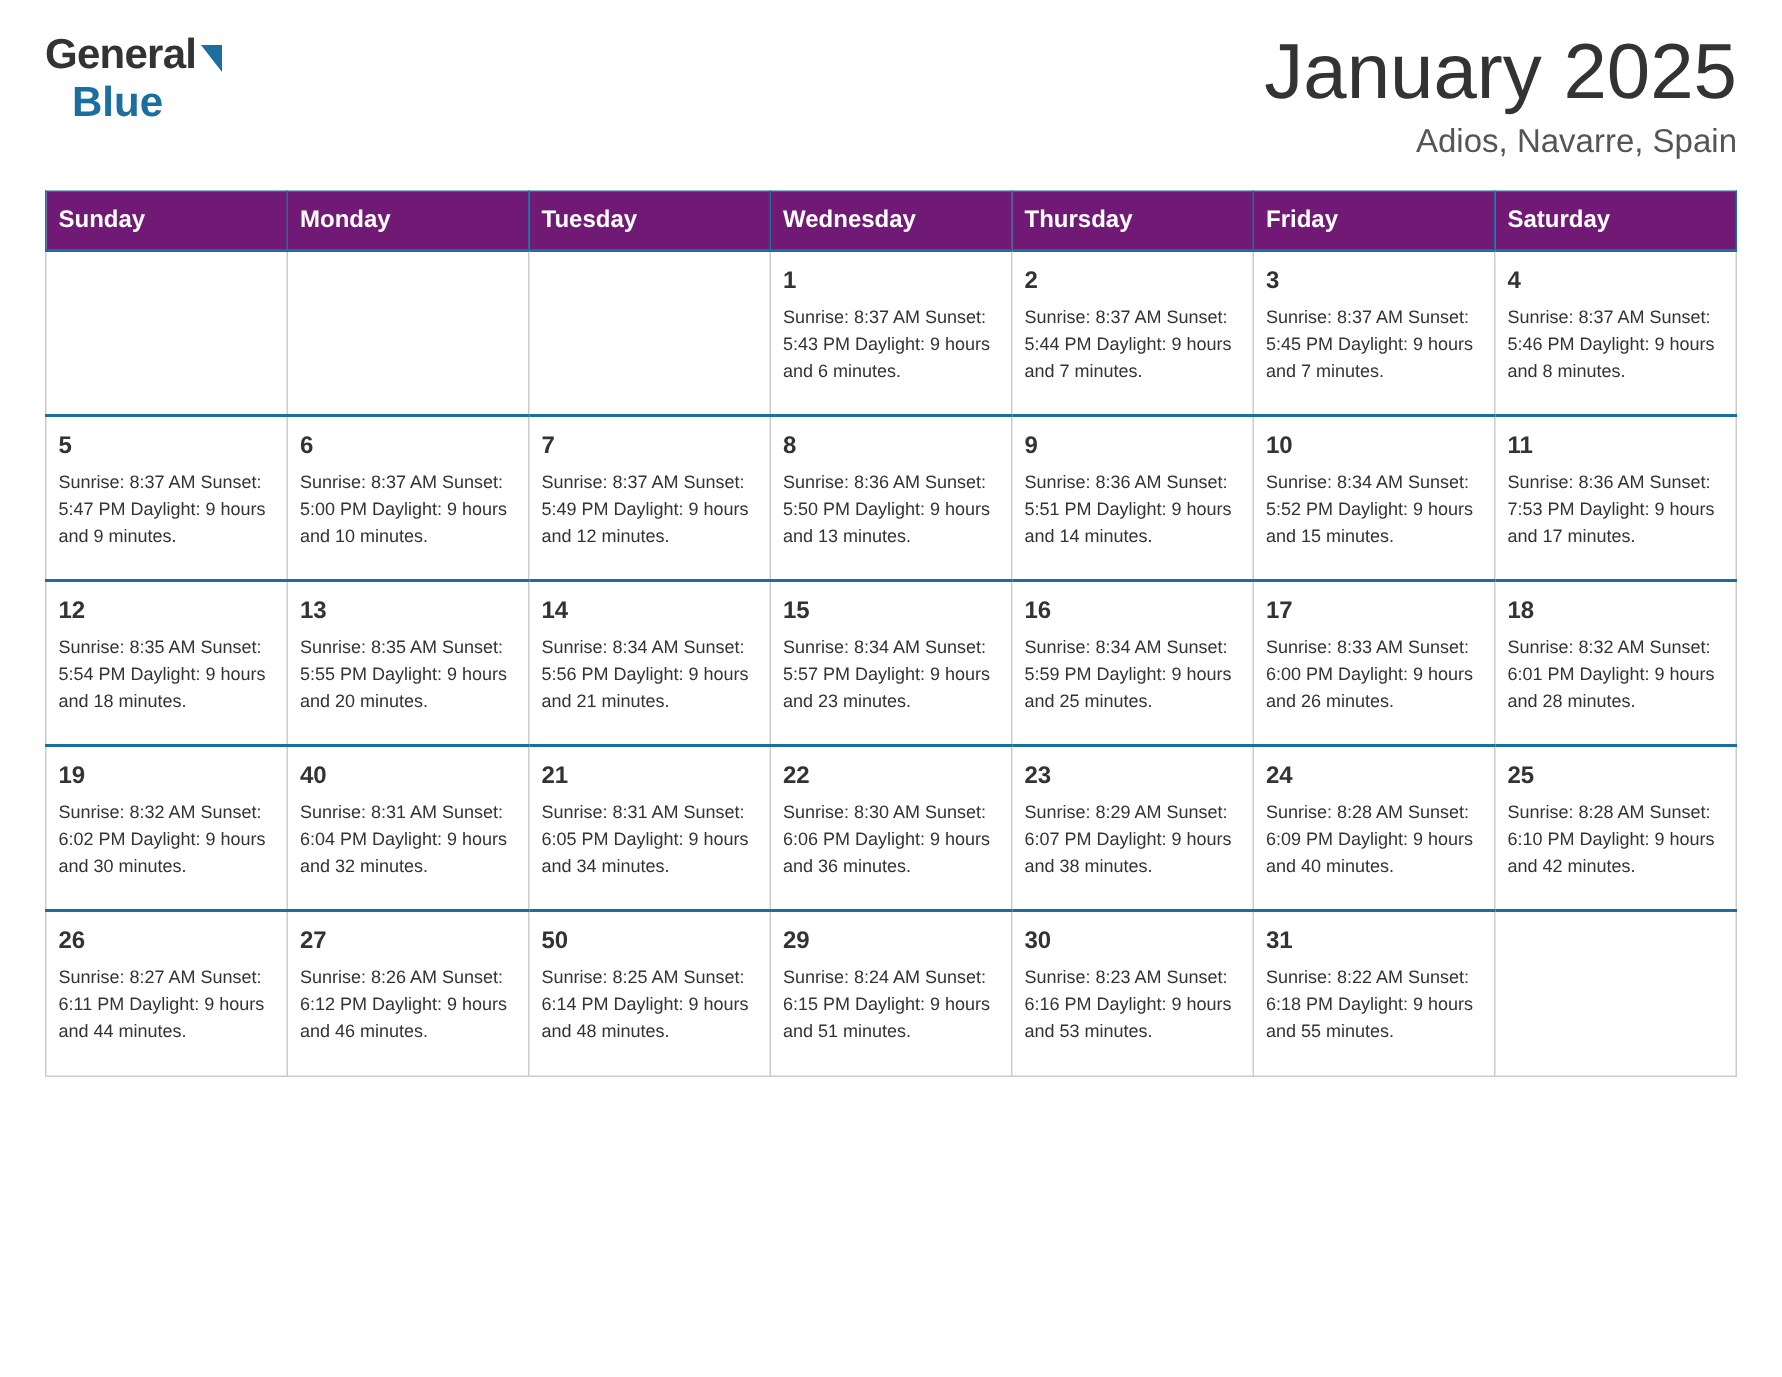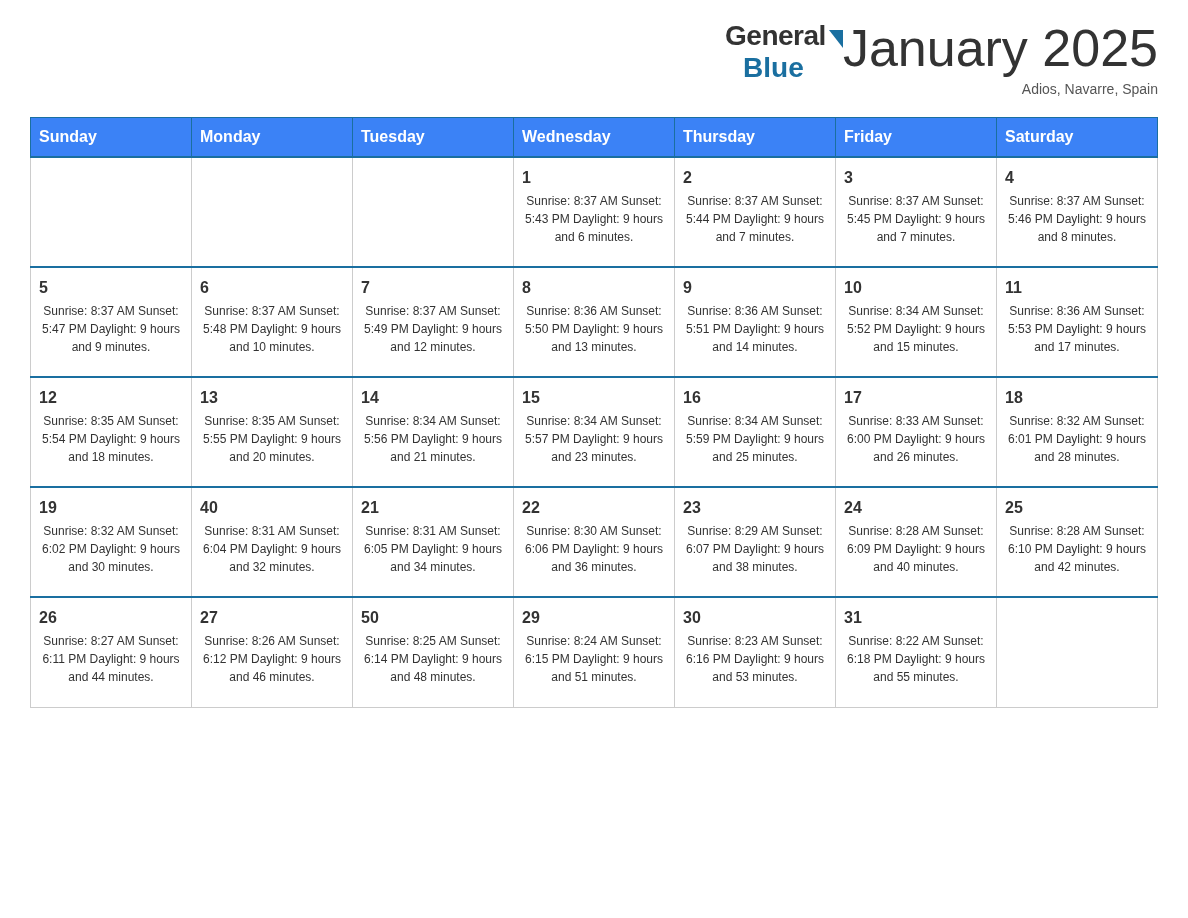--- a/index.html
+++ b/index.html
@@ -6,21 +6,21 @@
     body {
       font-family: Arial, Helvetica, sans-serif;
       background: #fff;
       color: #333;
       width: 1188px;
       min-height: 918px;
       padding: 20px 30px;
     }
     .header {
       display: flex;
-      justify-content: flex-end;
+      justify-content: space-between;
       align-items: flex-start;
       margin-bottom: 20px;
     }
     .logo {
       display: flex;
       flex-direction: column;
       align-items: flex-start;
     }
     .logo-top {
       display: flex;
@@ -50,31 +50,31 @@
     .title-block {
       text-align: right;
     }
     .month-title {
       font-size: 52px;
       font-weight: normal;
       color: #333;
       line-height: 1.1;
     }
     .location-title {
-      font-size: 14px;
+      font-size: 22px;
       color: #555;
       margin-top: 4px;
     }
     .calendar-table {
       width: 100%;
       border-collapse: collapse;
       table-layout: fixed;
     }
     .calendar-table th {
-      background-color: #3b82f6;
+      background-color: #701a75;
       color: #fff;
       font-size: 16px;
       font-weight: bold;
       padding: 10px 8px;
       text-align: left;
       border: 1px solid #1a6fa0;
     }
     .calendar-table td {
       vertical-align: top;
       padding: 8px;
@@ -87,21 +87,20 @@
       font-size: 16px;
       font-weight: bold;
       color: #333;
       display: block;
       margin-bottom: 3px;
     }
     .day-info {
       font-size: 12px;
       color: #333;
       line-height: 1.5;
-      text-align: center;
     }
     .empty-cell {
       background: #fff;
     }
     
     .week-row td {
       border-top: 2px solid #1a6fa0;
     }
   </style>
 </head>
@@ -166,21 +165,21 @@
       <tr class="week-row">
         <td>
           <span class="day-number">5</span>
           <div class="day-info">Sunrise: 8:37 AM
 Sunset: 5:47 PM
 Daylight: 9 hours and 9 minutes.</div>
         </td>
         <td>
           <span class="day-number">6</span>
           <div class="day-info">Sunrise: 8:37 AM
-Sunset: 5:48 PM
+Sunset: 5:00 PM
 Daylight: 9 hours and 10 minutes.</div>
         </td>
         <td>
           <span class="day-number">7</span>
           <div class="day-info">Sunrise: 8:37 AM
 Sunset: 5:49 PM
 Daylight: 9 hours and 12 minutes.</div>
         </td>
         <td>
           <span class="day-number">8</span>
@@ -196,21 +195,21 @@
         </td>
         <td>
           <span class="day-number">10</span>
           <div class="day-info">Sunrise: 8:34 AM
 Sunset: 5:52 PM
 Daylight: 9 hours and 15 minutes.</div>
         </td>
         <td>
           <span class="day-number">11</span>
           <div class="day-info">Sunrise: 8:36 AM
-Sunset: 5:53 PM
+Sunset: 7:53 PM
 Daylight: 9 hours and 17 minutes.</div>
         </td>
       </tr>
       <tr class="week-row">
         <td>
           <span class="day-number">12</span>
           <div class="day-info">Sunrise: 8:35 AM
 Sunset: 5:54 PM
 Daylight: 9 hours and 18 minutes.</div>
         </td>

